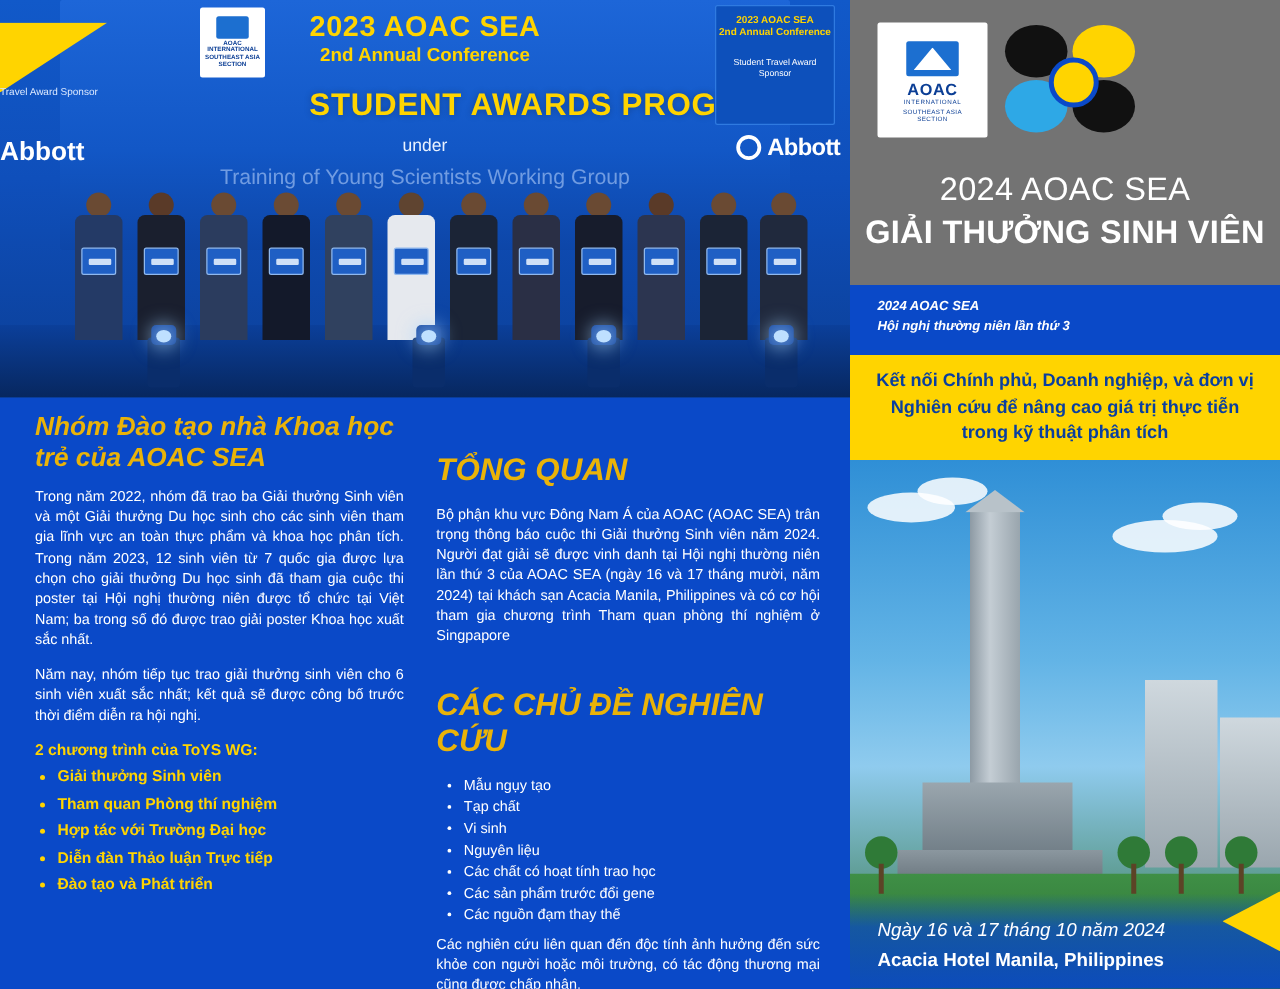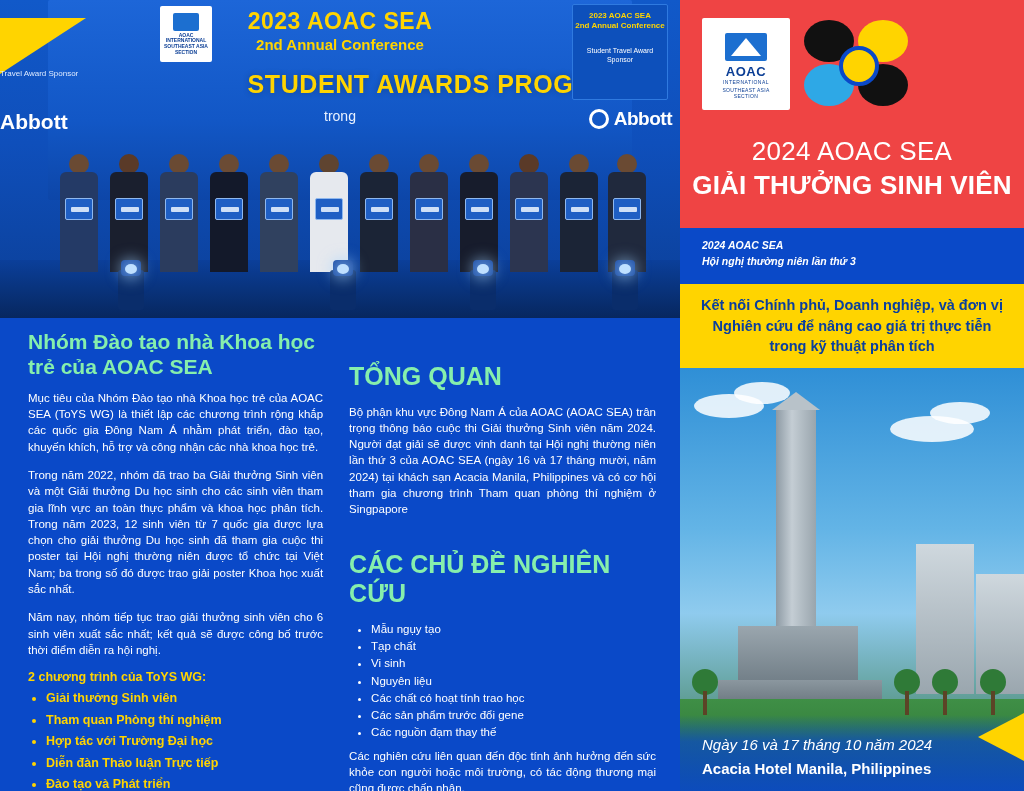--- a/index.html
+++ b/index.html
@@ -119,35 +119,35 @@
 
   
   .cols {
     position:absolute; left:0; top:318px; width:680px; height:473px;
     padding:12px 24px 0 28px;
     display:flex; gap:26px; color:#fff;
   }
   .col { width:300px; }
   .col.right-col { width:312px; }
   h2.head-y {
-    margin:0 0 10px 0; color:#86efac; font-size:21px; line-height:1.18; font-weight:bold;
+    margin:0 0 10px 0; color:#eab308; font-size:21px; line-height:1.18; font-weight:bold;font-style:italic;
   }
   h2.head-y.big { font-size:25px; margin-bottom:12px;margin-top:32px; }
   p.body {
     margin:0 0 12px 0; font-size:11.5px; line-height:1.42; text-align:justify; color:#ffffff;
   }
   .lead-y { color:#ffd400; font-weight:bold; font-size:12.5px; margin:4px 0 4px 0; }
   ul.bullets { margin:0; padding-left:18px; }
   ul.bullets li { color:#ffd400; font-weight:bold; font-size:12.5px; line-height:1.72; }
   ul.topics { margin:0 0 6px 0; padding-left:22px; }
   ul.topics li { font-size:11.5px; line-height:1.5; color:#fff; }
   em { font-style:italic; }
 
   
-  .rt-top { position:absolute; left:0; top:0; width:344px; height:228px; background:#ef4444; }
+  .rt-top { position:absolute; left:0; top:0; width:344px; height:228px; background:#737373; }
   .logo-row { position:absolute; left:22px; top:18px; display:flex; gap:14px; align-items:flex-start; }
   .aoac-box {
     width:88px; height:92px; background:#fff; border-radius:2px;
     display:flex; flex-direction:column; align-items:center; justify-content:center;
     padding-top:4px;
   }
   .aoac-box .bookmark { width:42px; height:28px; background:#1c6fd0; border-radius:2px; margin-bottom:3px; position:relative;}
   .aoac-box .bookmark:after{content:"";position:absolute;left:6px;top:5px;width:30px;height:18px;background:#fff;clip-path:polygon(0 100%,50% 0,100% 100%);}
   .aoac-box .t1 { font-size:13px; color:#0b3e95; font-weight:bold; letter-spacing:.5px; }
   .aoac-box .t2 { font-size:5px; color:#0b3e95; letter-spacing:.5px; }
@@ -246,21 +246,22 @@
 
     <div class="photo">
       <div class="screen">
         <div class="aoac-logo-sm">
           <div class="bk"></div>
           <div>AOAC INTERNATIONAL SOUTHEAST ASIA SECTION</div>
         </div>
         <div class="scr-title1">2023 AOAC SEA</div>
         <div class="scr-title2">2nd Annual Conference</div>
         <div class="scr-title3">STUDENT AWARDS PROGRAM</div>
-        <div class="scr-under">trong</div>
+        <div class="scr-under">under</div>
+        <div class="scr-sub">Training of Young Scientists Working Group</div>
       </div>
 
       <div class="yellow-wedge-tl2"></div>
       <div class="travel-left">Travel Award Sponsor</div>
       <div class="abbott-left">Abbott</div>
 
       <div class="corner-card">
         <div>2023 AOAC SEA</div>
         <div>2nd Annual Conference</div>
         <div class="white">Student Travel Award Sponsor</div>
@@ -345,21 +346,20 @@
         </div>
       <div class="lamp" style="left:612px;">
           <div class="bulb"></div>
         </div>
     </div>
 
     <div class="cols">
 
       <div class="col">
         <h2 class="head-y">Nhóm Đào tạo nhà Khoa học trẻ của AOAC SEA</h2>
-        <p class="body">Mục tiêu của Nhóm Đào tạo nhà Khoa học trẻ của AOAC SEA (ToYS WG) là thiết lập các chương trình rộng khắp các quốc gia Đông Nam Á nhằm phát triển, đào tạo, khuyến khích, hỗ trợ và công nhận các nhà khoa học trẻ.</p>
         <p class="body">Trong năm 2022, nhóm đã trao ba Giải thưởng Sinh viên và một Giải thưởng Du học sinh cho các sinh viên tham gia lĩnh vực an toàn thực phẩm và khoa học phân tích. Trong năm 2023, 12 sinh viên từ 7 quốc gia được lựa chọn cho giải thưởng Du học sinh đã tham gia cuộc thi poster tại Hội nghị thường niên được tổ chức tại Việt Nam; ba trong số đó được trao giải poster Khoa học xuất sắc nhất.</p>
         <p class="body">Năm nay, nhóm tiếp tục trao giải thưởng sinh viên cho 6 sinh viên xuất sắc nhất; kết quả sẽ được công bố trước thời điểm diễn ra hội nghị.</p>
         <div class="lead-y">2 chương trình của ToYS WG:</div>
         <ul class="bullets">
           <li>Giải thưởng Sinh viên</li>
           <li>Tham quan Phòng thí nghiệm</li>
           <li>Hợp tác với Trường Đại học</li>
           <li>Diễn đàn Thảo luận Trực tiếp</li>
           <li>Đào tạo và Phát triển</li>
         </ul>

